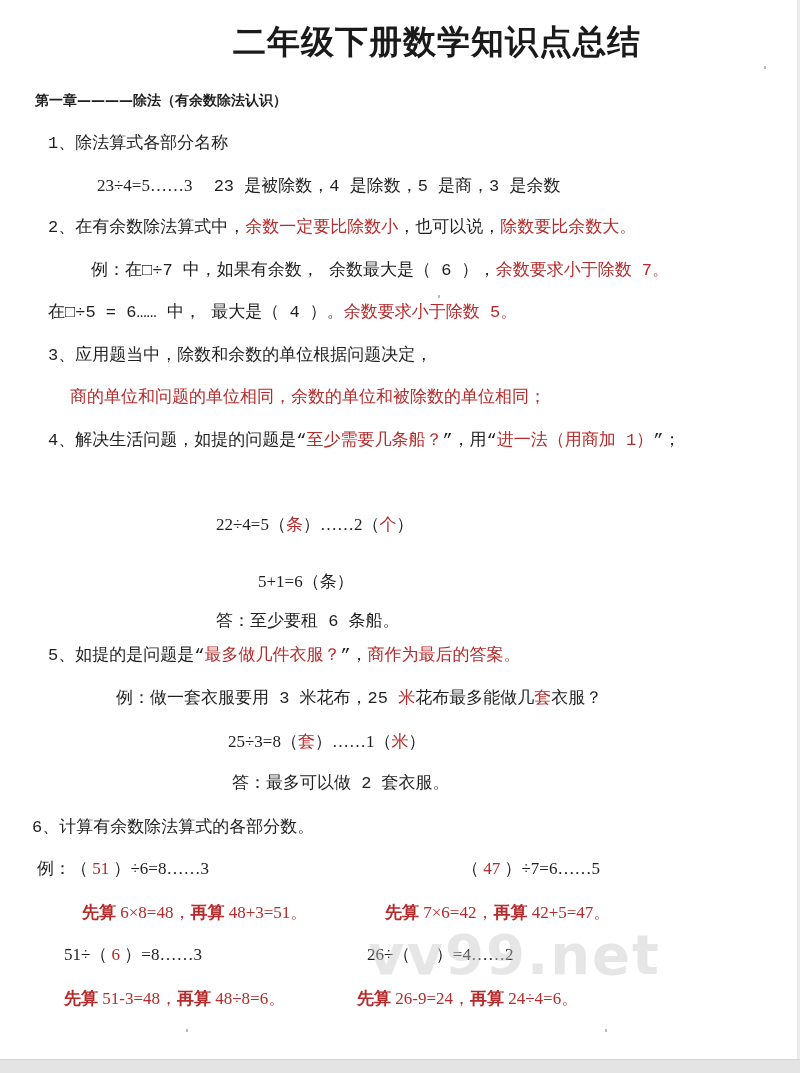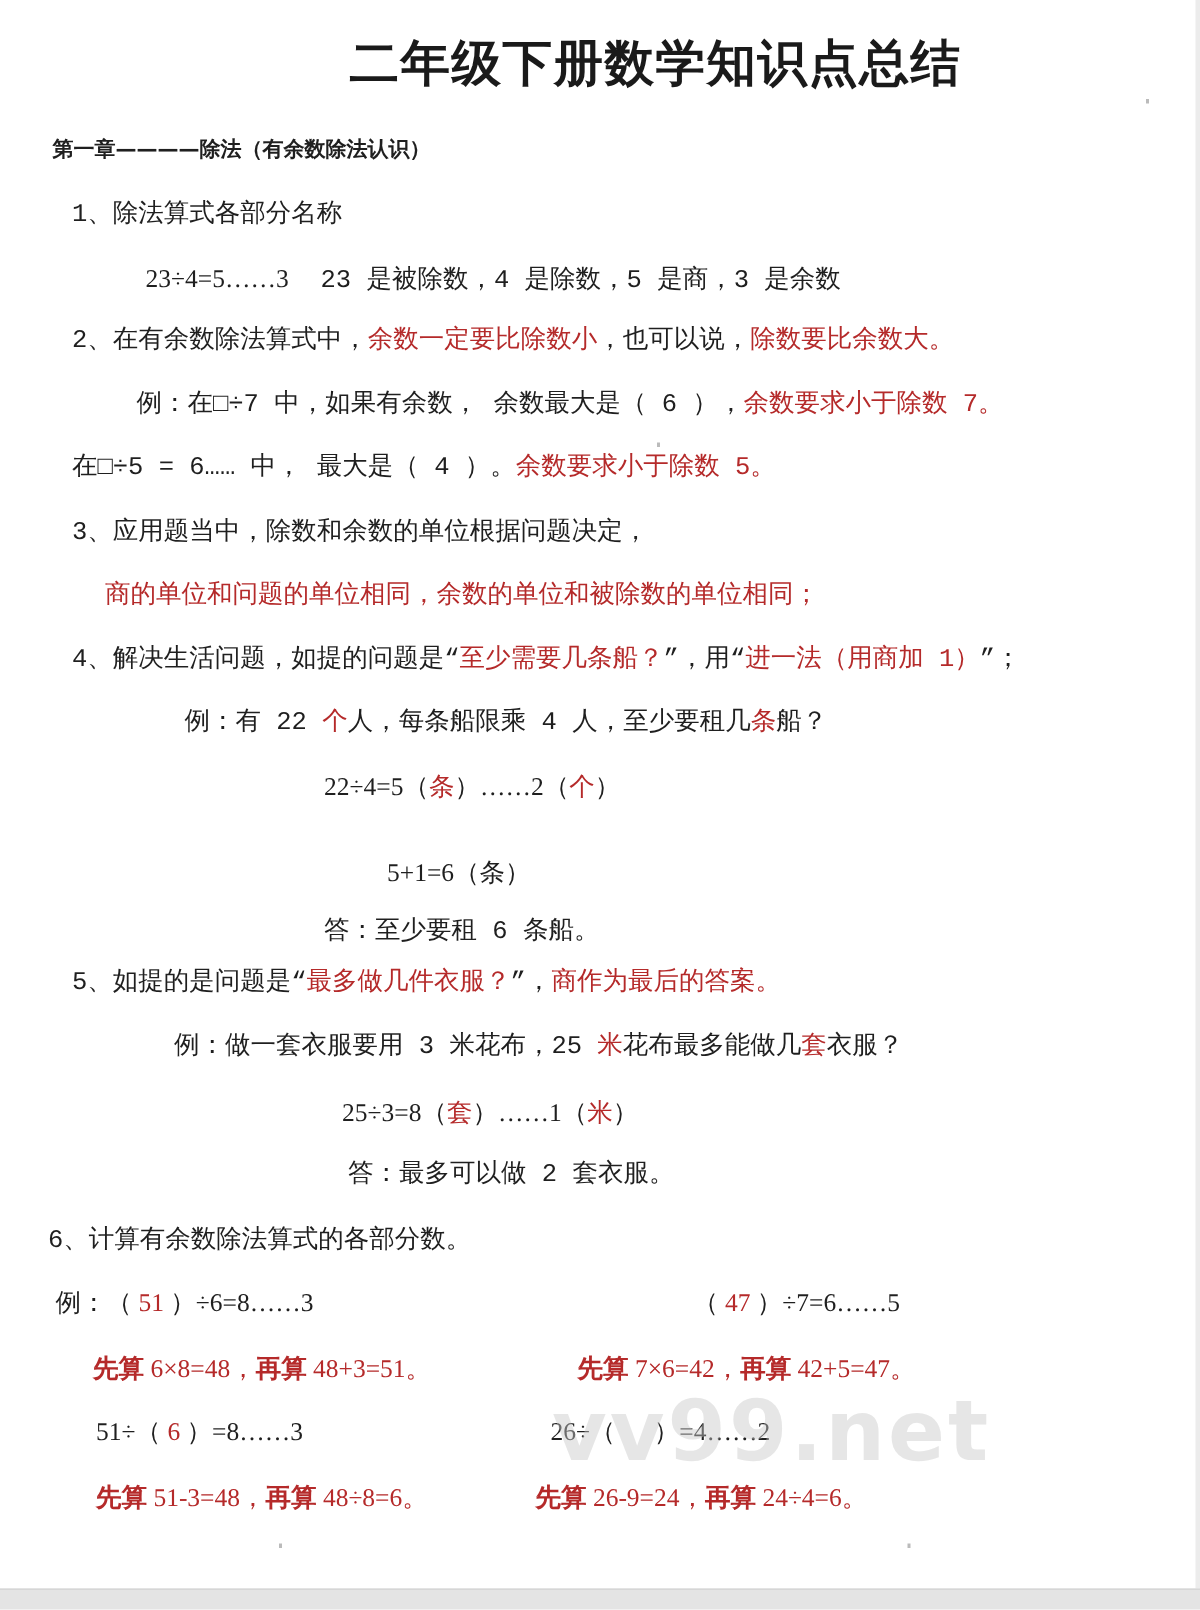--- a/index.html
+++ b/index.html
@@ -58,23 +58,20 @@
   <div class="line sans" style="left:48px; top:302px;">
     <span>在□÷5 = 6…… 中，   最大是（ 4 ）。</span><span class="red">余数要求小于除数 5。</span>
   </div>
 
   <div class="line sans" style="left:48px; top:345px;">3、应用题当中，除数和余数的单位根据问题决定，</div>
   <div class="line sans red" style="left:70px; top:387px;">商的单位和问题的单位相同，余数的单位和被除数的单位相同；</div>
 
   <div class="line sans" style="left:48px; top:430px;">
     <span>4、解决生活问题，如提的问题是“</span><span class="red">至少需要几条船？</span><span>”，用“</span><span class="red">进一法（用商加 1）</span><span>”；</span>
   </div>
-  <div class="line sans" style="left:123px; top:472px;">
-    <span>例：有 22 </span><span class="red">个</span><span>人，每条船限乘 4 人，至少要租几</span><span class="red">条</span><span>船？</span>
-  </div>
   <div class="line" style="left:216px; top:514px;">
     <span>22÷4=5（</span><span class="red sans">条</span><span>）……2（</span><span class="red sans">个</span><span>）</span>
   </div>
   <div class="line" style="left:258px; top:571px;">5+1=6（条）</div>
   <div class="line sans" style="left:216px; top:599px;margin-top:12px;">答：至少要租 6 条船。</div>
 
   <div class="line sans" style="left:48px; top:645px;">
     <span>5、如提的是问题是“</span><span class="red">最多做几件衣服？</span><span>”，</span><span class="red">商作为最后的答案。</span>
   </div>
   <div class="line sans" style="left:104px; top:688px;margin-left:12px;">
@@ -87,21 +84,21 @@
 
   <div class="line sans" style="left:32px; top:817px;">6、计算有余数除法算式的各部分数。</div>
 
   <div class="line" style="left:37px; top:858px;">
     <span class="sans">例：</span><span>（ </span><span class="red">51</span><span> ）÷6=8……3</span>
   </div>
   <div class="line" style="left:462px; top:858px;">
     <span>（ </span><span class="red">47</span><span> ）÷7=6……5</span>
   </div>
 
-  <div class="line" style="left:62px; top:902px;">
+  <div class="line" style="left:82px; top:902px;">
     <span class="red sans bold">先算</span><span class="red"> 6×8=48，</span><span class="red sans bold">再算</span><span class="red"> 48+3=51。</span>
   </div>
   <div class="line" style="left:385px; top:902px;">
     <span class="red sans bold">先算</span><span class="red"> 7×6=42，</span><span class="red sans bold">再算</span><span class="red"> 42+5=47。</span>
   </div>
 
   <div class="line" style="left:64px; top:944px;">
     <span>51÷（ </span><span class="red">6</span><span> ）=8……3</span>
   </div>
   <div class="line" style="left:367px; top:944px;">

